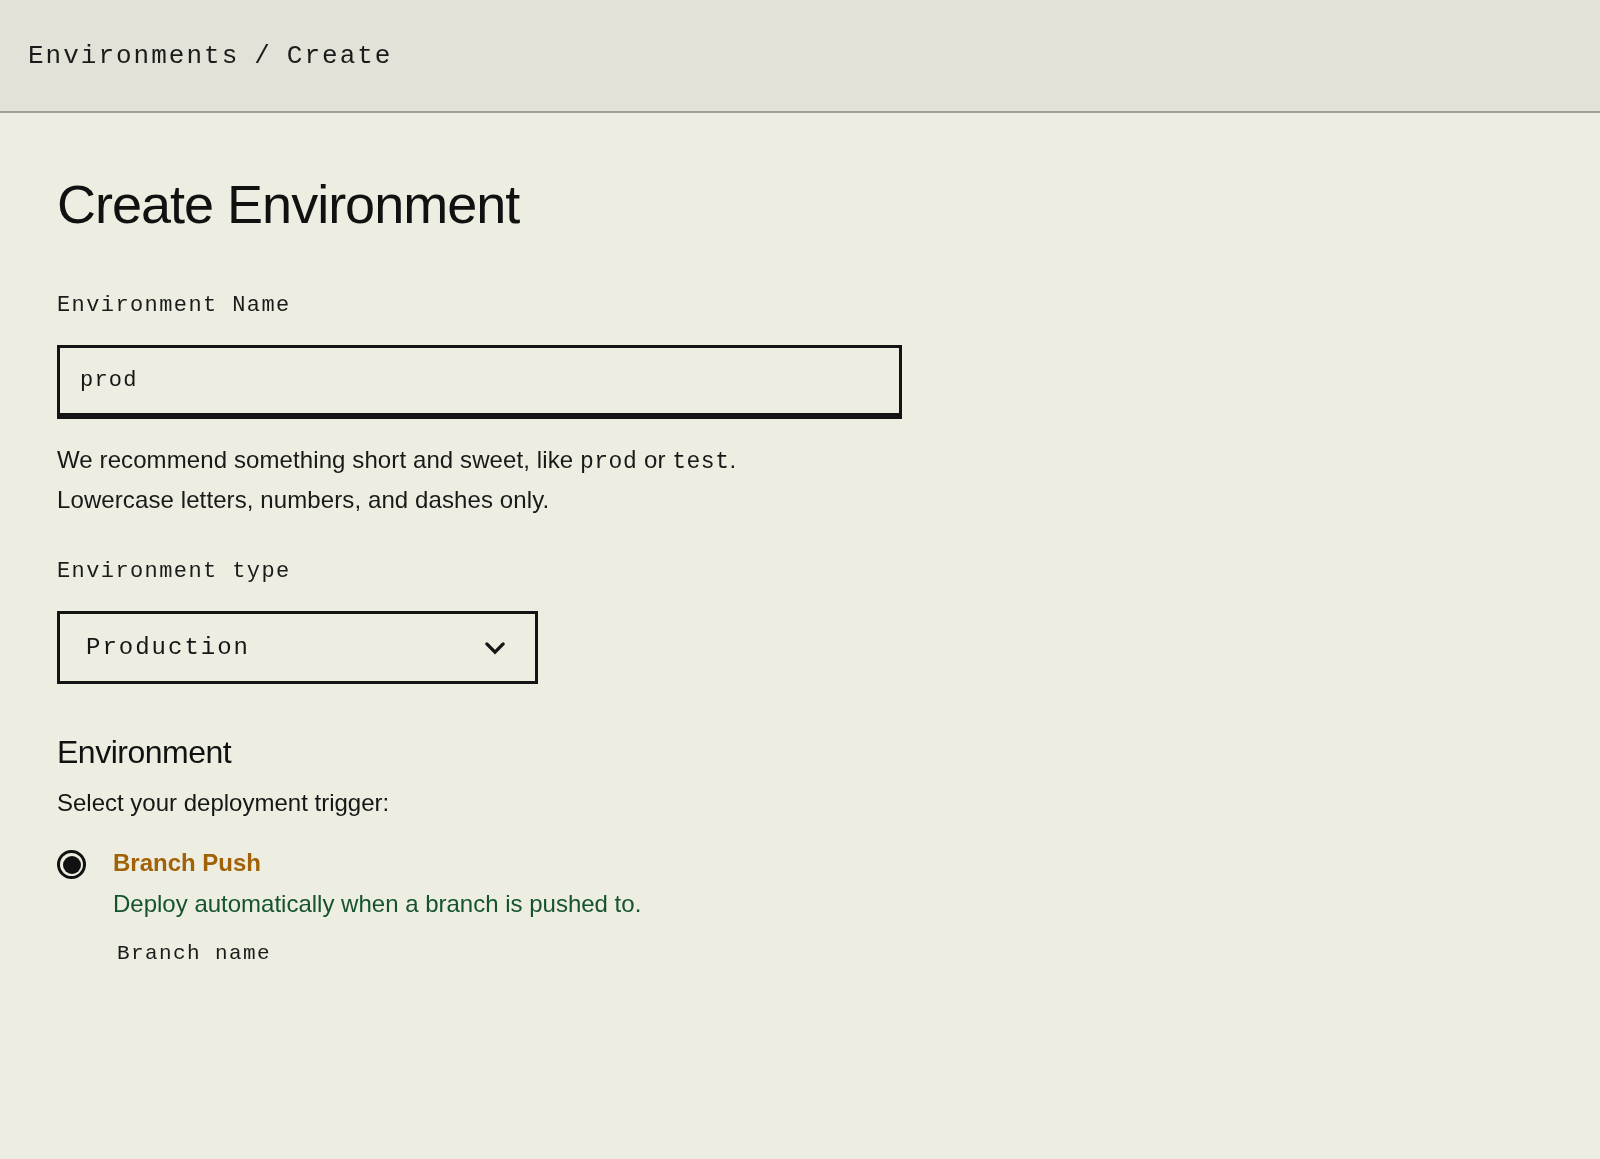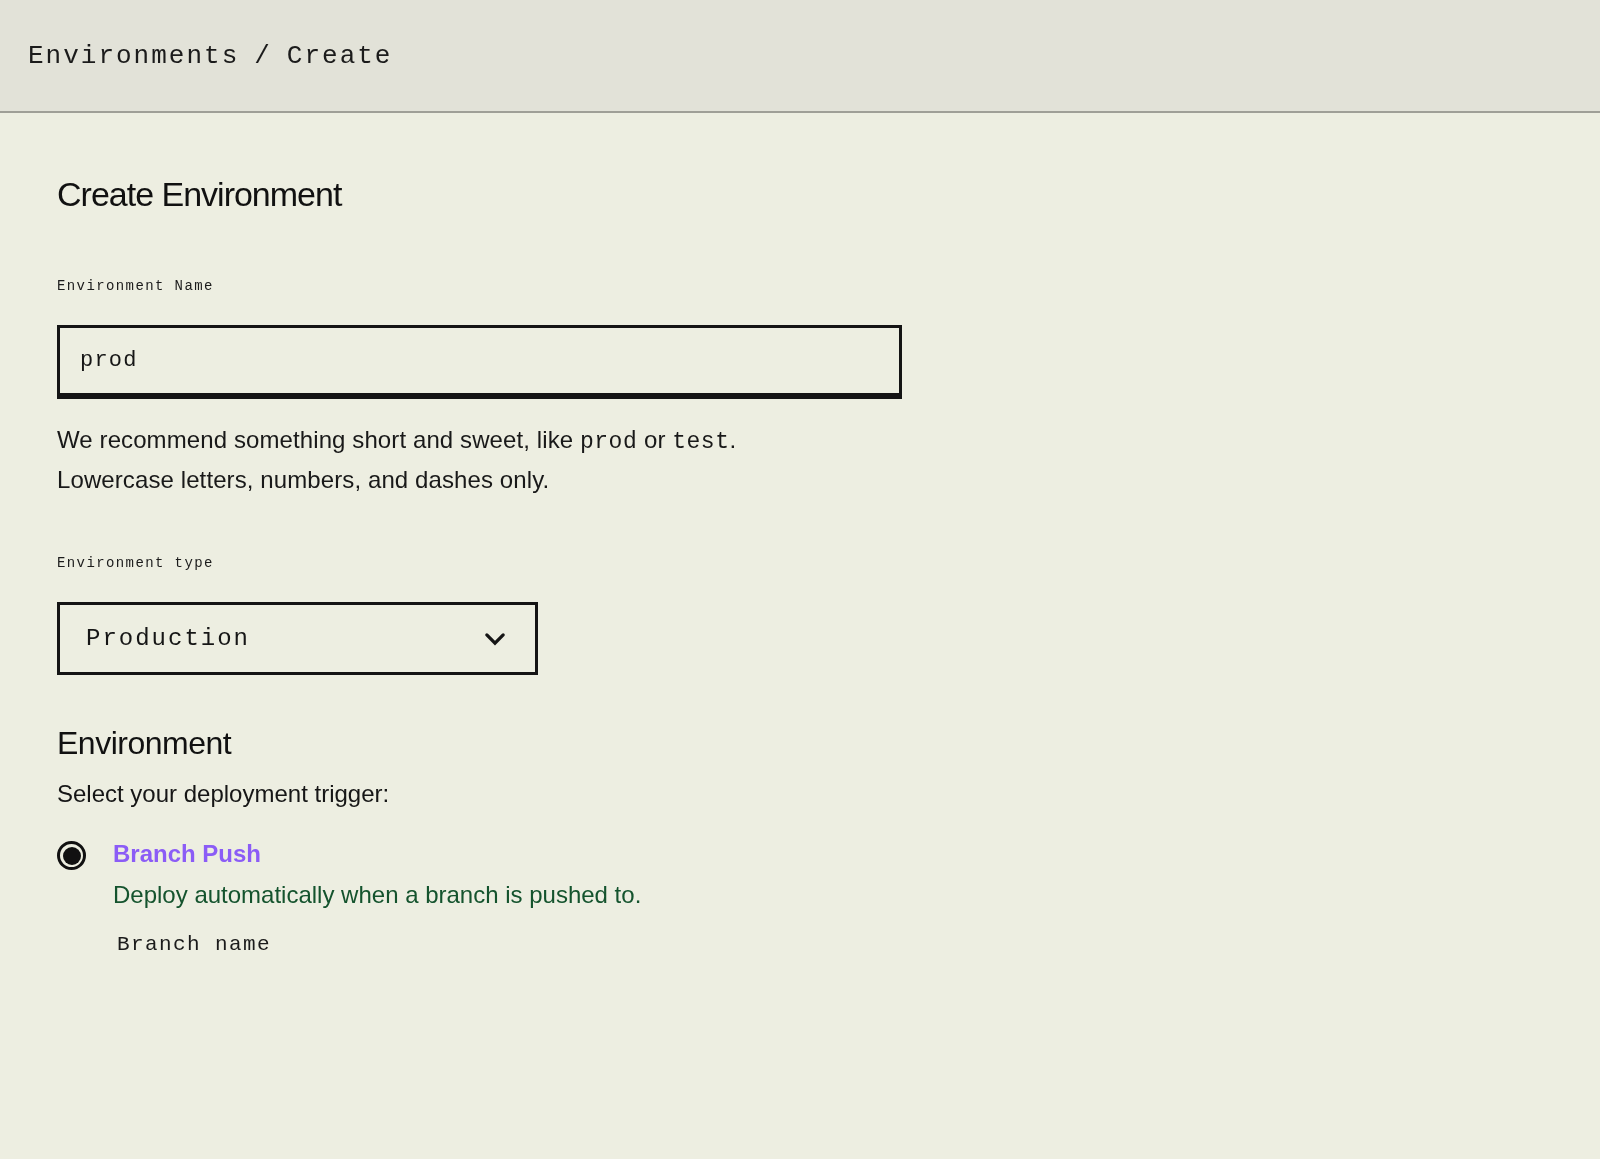--- a/index.html
+++ b/index.html
@@ -29,31 +29,31 @@
     letter-spacing: 2px;
     color: #1b1b1b;
   }
   .breadcrumb .crumb-link { cursor: pointer; text-align: right; }
   .breadcrumb .sep { color: #1b1b1b; }
 
   
   .main { padding: 64px 57px 0 57px; }
 
   .page-title {
-    font-size: 34px;
+    font-size: 54px;
     font-weight: 500;
     letter-spacing: -1px;
     line-height: 1;
     color: #111;
   }
 
   .mono-label {
     display: block;
     font-family: "Liberation Mono", monospace;
-    font-size: 14px;
+    font-size: 22px;
     letter-spacing: 1.4px;
     line-height: 26px;
     color: #1b1b1b;
   }
 
   .field-env-name { margin-top: 62px; }
 
   .text-input {
     display: block;
     background: transparent;
@@ -76,21 +76,21 @@
     letter-spacing: 0.1px;
     color: #191919;
     max-width: 1200px;
   }
   .inline-code {
     font-family: "Liberation Mono", monospace;
     font-size: 23px;
     letter-spacing: 0.5px;
   }
 
-  .field-env-type { margin-top: 51px; }
+  .field-env-type { margin-top: 40px; }
 
   .select-box {
     margin-top: 26px;
     width: 481px;
     height: 73px;
     border: 3px solid #141414;
     background: transparent;
     display: flex;
     align-items: center;
     justify-content: space-between;
@@ -138,21 +138,21 @@
     content: "";
     position: absolute;
     inset: 2.5px;
     border-radius: 50%;
     background: #111;
   }
   .radio-label {
     font-size: 24px;
     font-weight: 700;
     line-height: 30px;
-    color: #8b5cf6;
+    color: #a16207;
     cursor: pointer;
     display: block;
   }
   .radio-desc { margin-top: 9px; font-size: 24px; line-height: 34px; color: #14532d; }
 
   .branch-field { margin-left: 60px; margin-top: 20px; }
   .branch-field .mono-label { font-size: 21px; letter-spacing: 1.4px; margin-top: 12px; }
   .input-branch { margin-top: 12px; width: 350px; height: 75px; }
 </style>
 </head>

